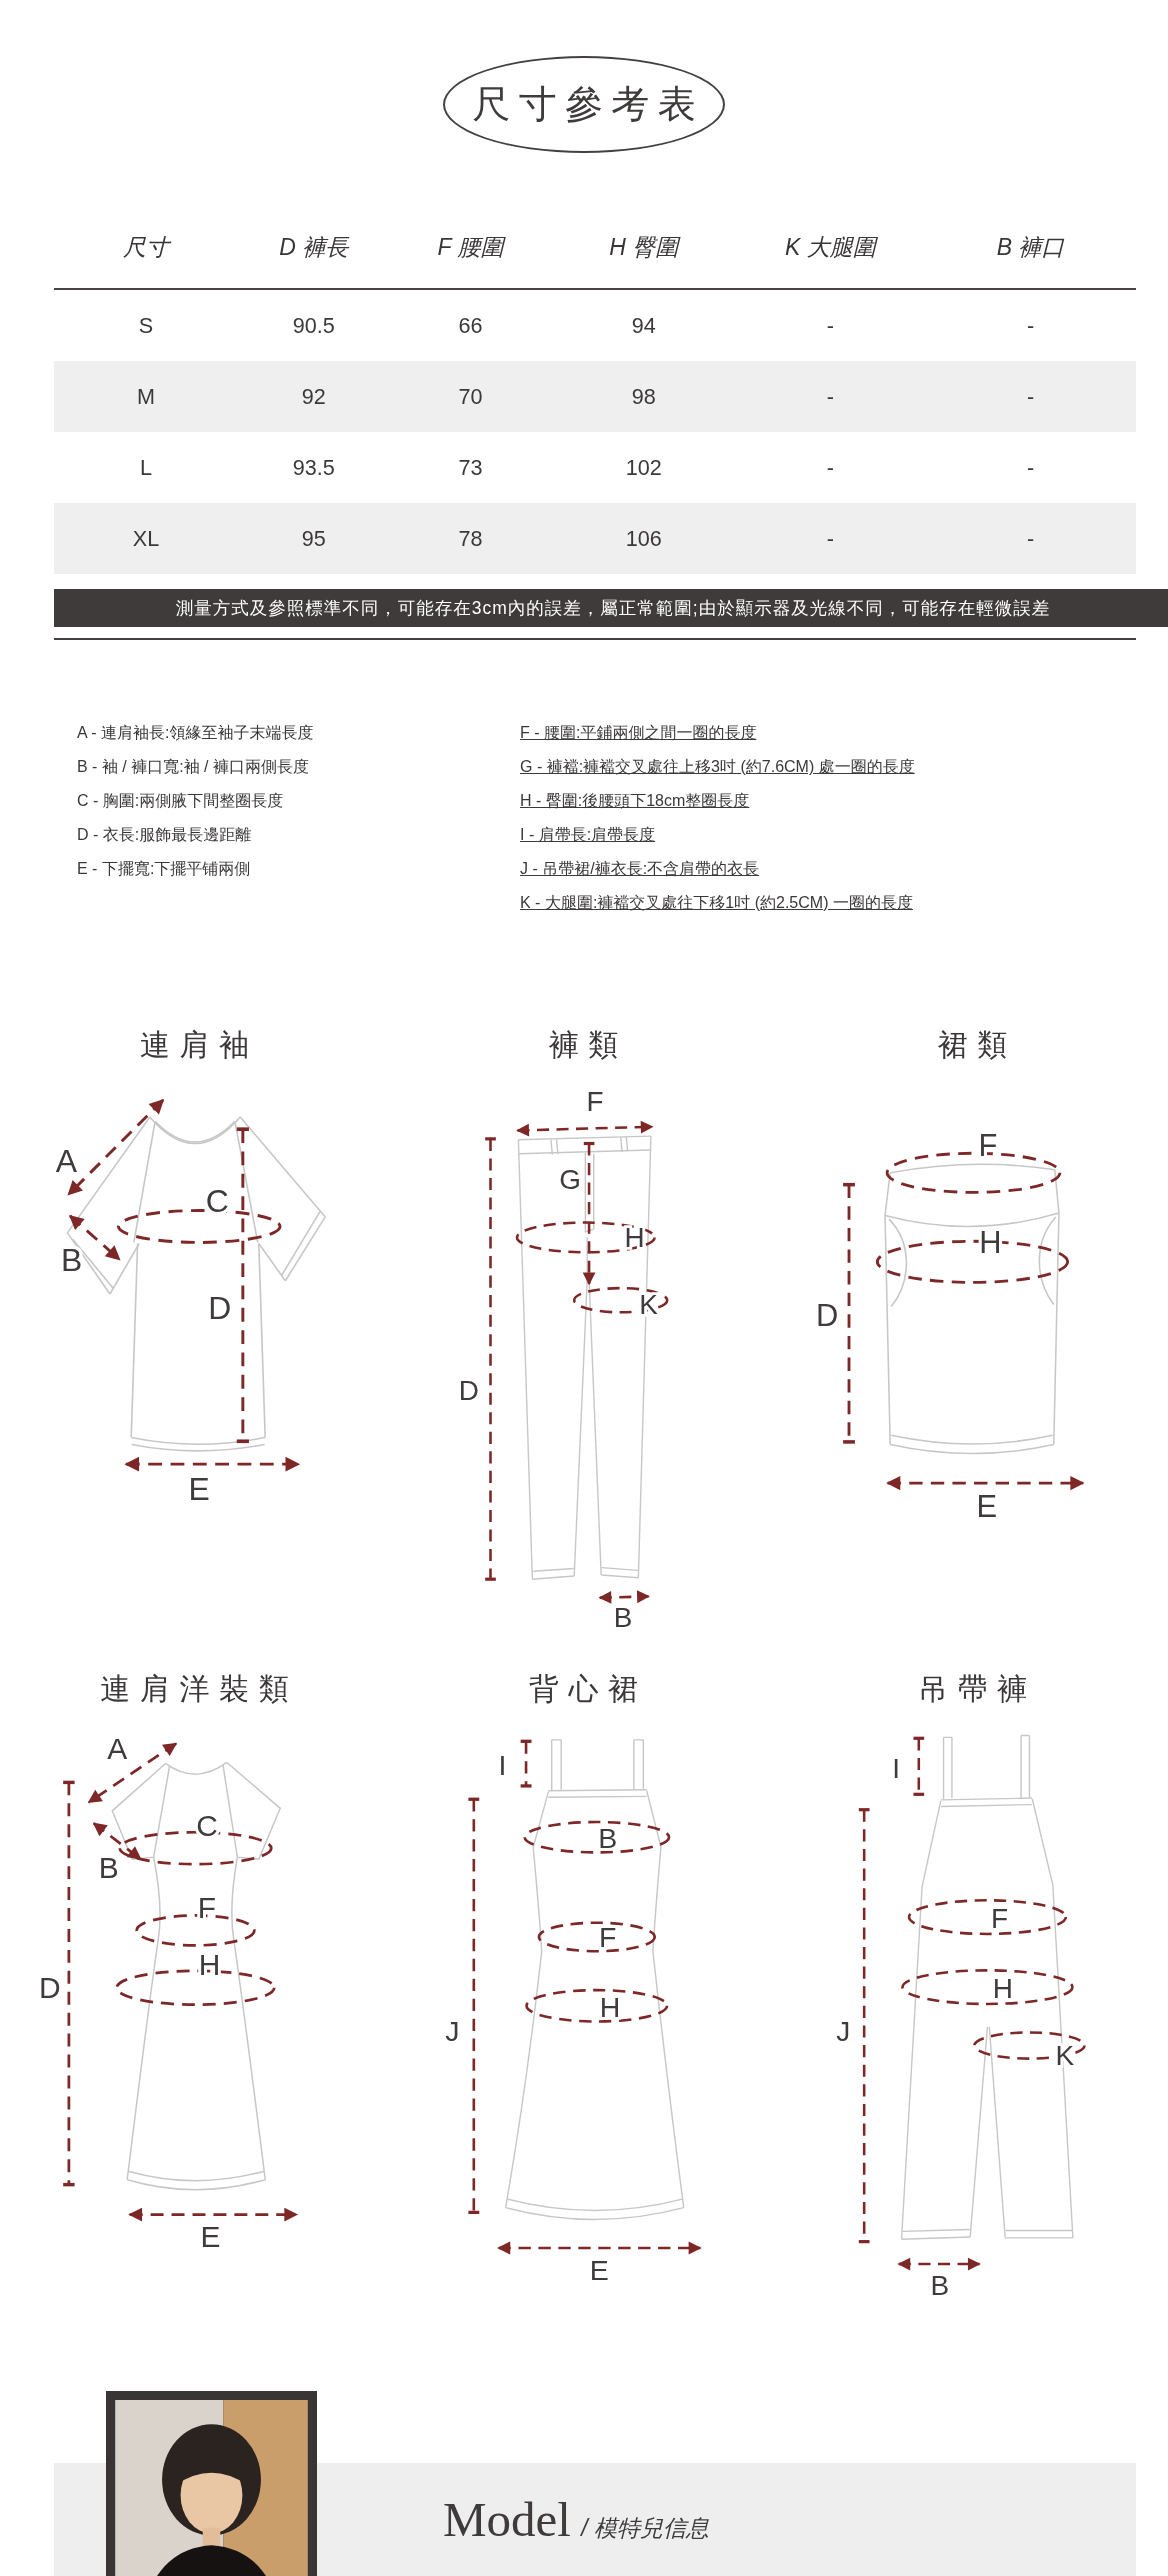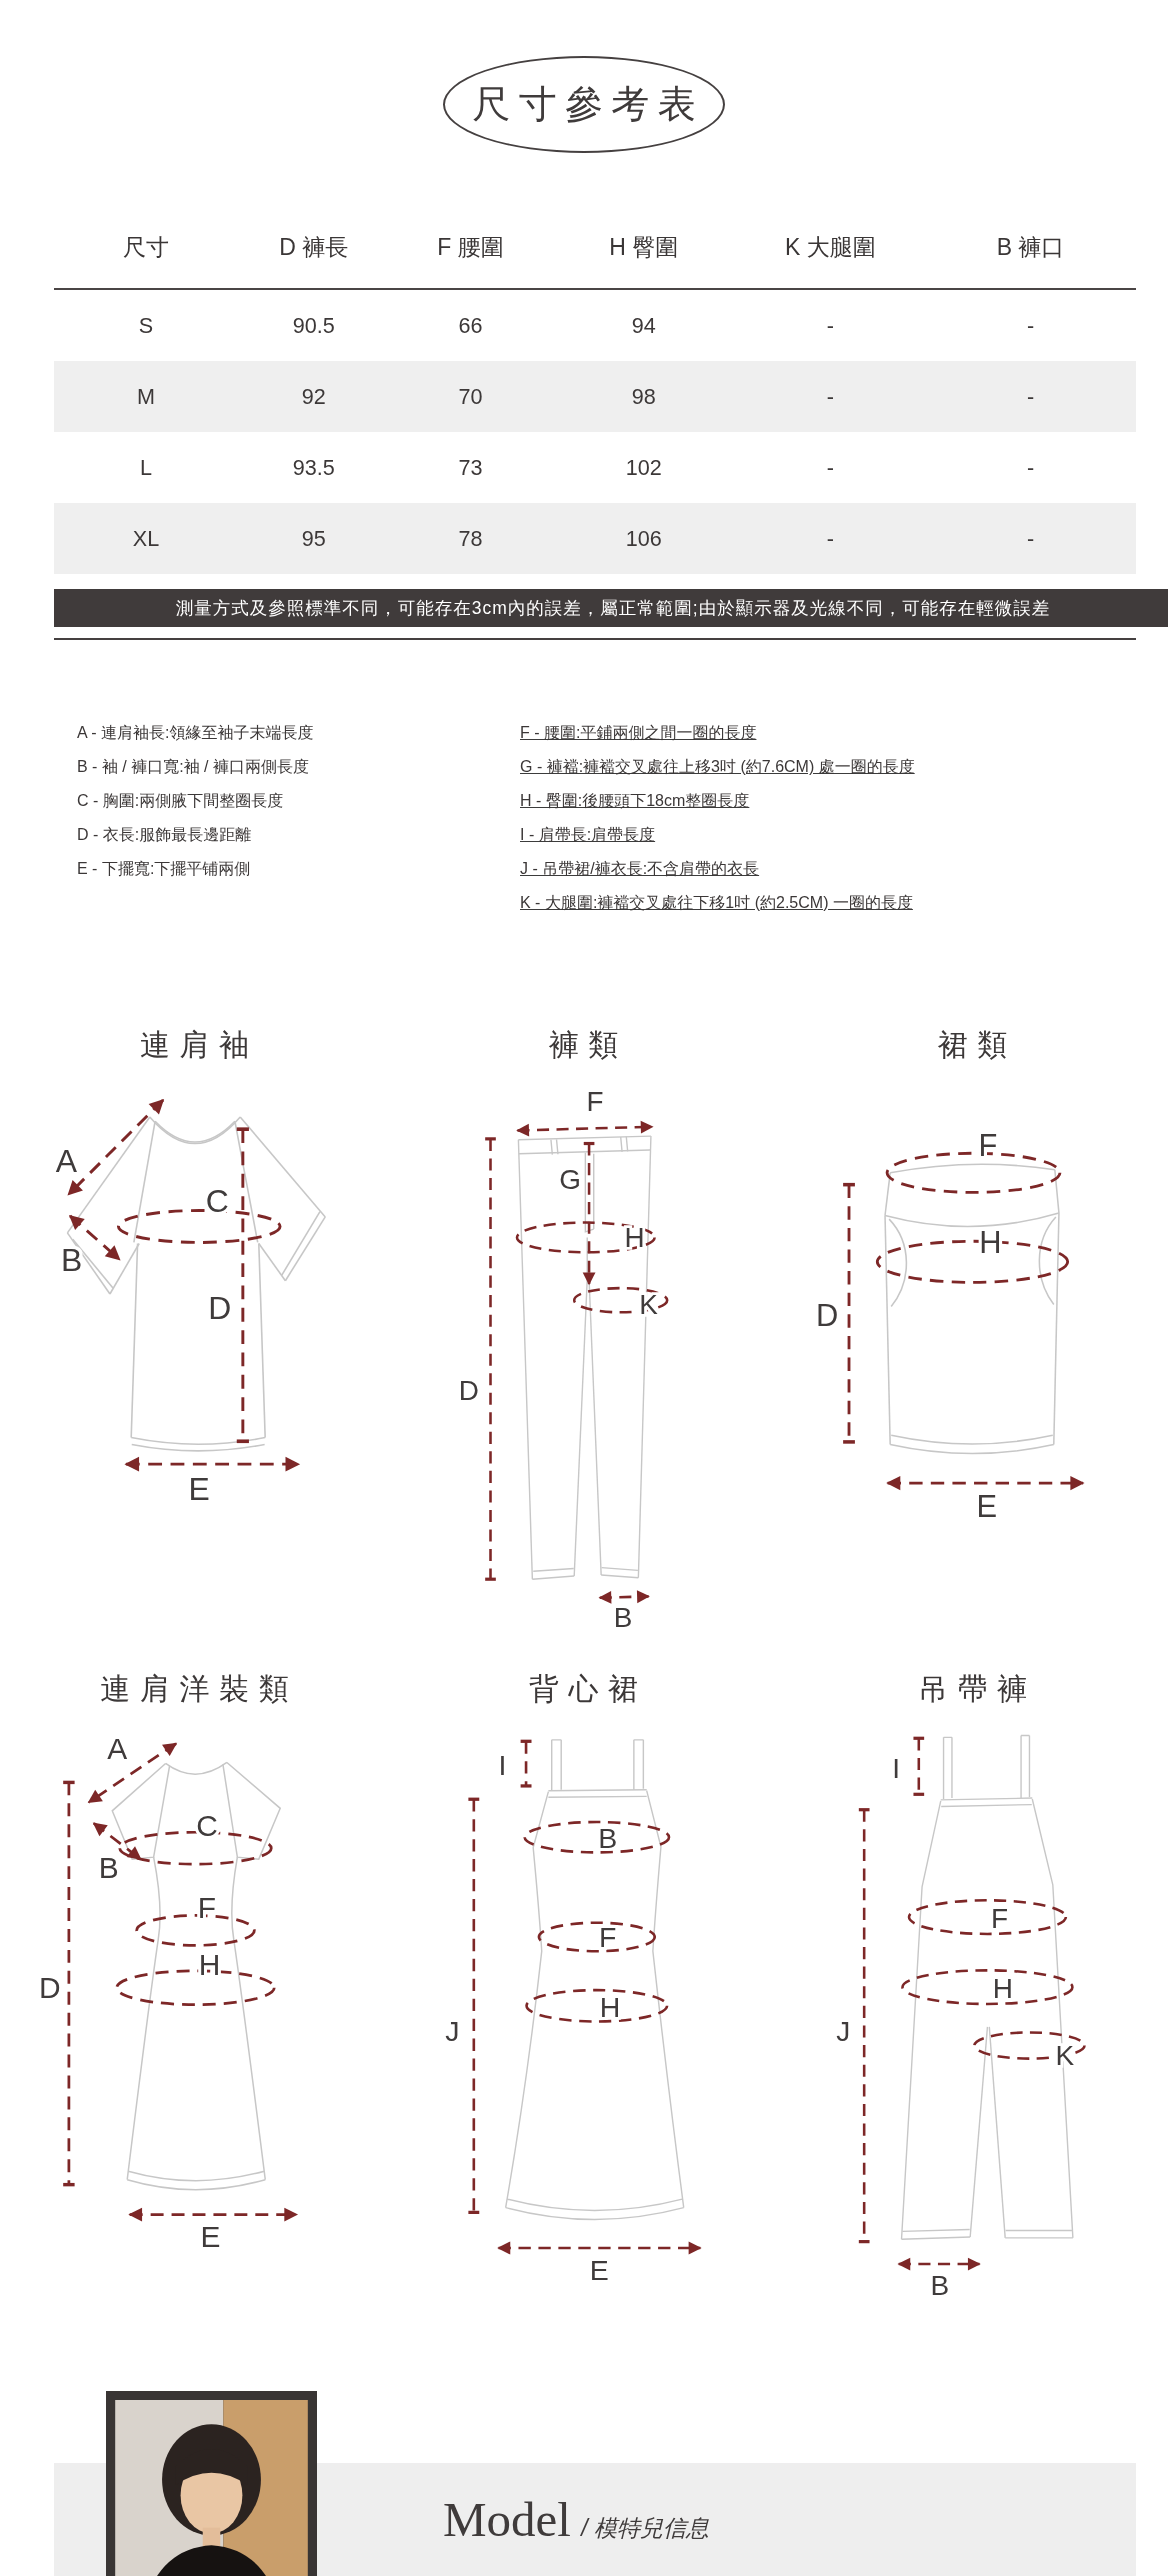--- a/index.html
+++ b/index.html
@@ -8,21 +8,21 @@
 
   
   .title-wrap{position:absolute;top:56px;left:0;width:100%;display:flex;justify-content:center;}
   .title-ellipse{width:278px;height:93px;border:2.6px solid #454040;border-radius:50%;
                  display:flex;align-items:center;justify-content:center;}
   .title-text{font-size:38px;letter-spacing:.22em;text-indent:.22em;color:#3f3b3b;}
 
   
   .size-table{position:absolute;top:206px;left:54px;width:1082px;border-collapse:collapse;table-layout:fixed;}
   .size-table th{font-weight:400;font-size:23px;height:80px;vertical-align:middle;text-align:center;color:#3a3636;}
-  .size-table thead tr{border-bottom:2.1px solid #4a4545;}
+  .size-table thead tr{border-bottom:2.1px solid #4a4545;font-style:italic;}
   .size-table td{font-size:21.6px;height:69px;text-align:center;vertical-align:middle;color:#3c3838;}
   .size-table tbody tr.alt{background:#efefef;}
 
   
   .notice{position:absolute;top:589px;left:54px;width:1118px;height:38px;background:#403b3b;
           display:flex;align-items:center;justify-content:center;}
   .notice span{color:#ffffff;font-size:17.5px;letter-spacing:1px;}
   .divider{position:absolute;top:638px;left:54px;width:1082px;border-top:2.6px solid #454040;}
 
   

